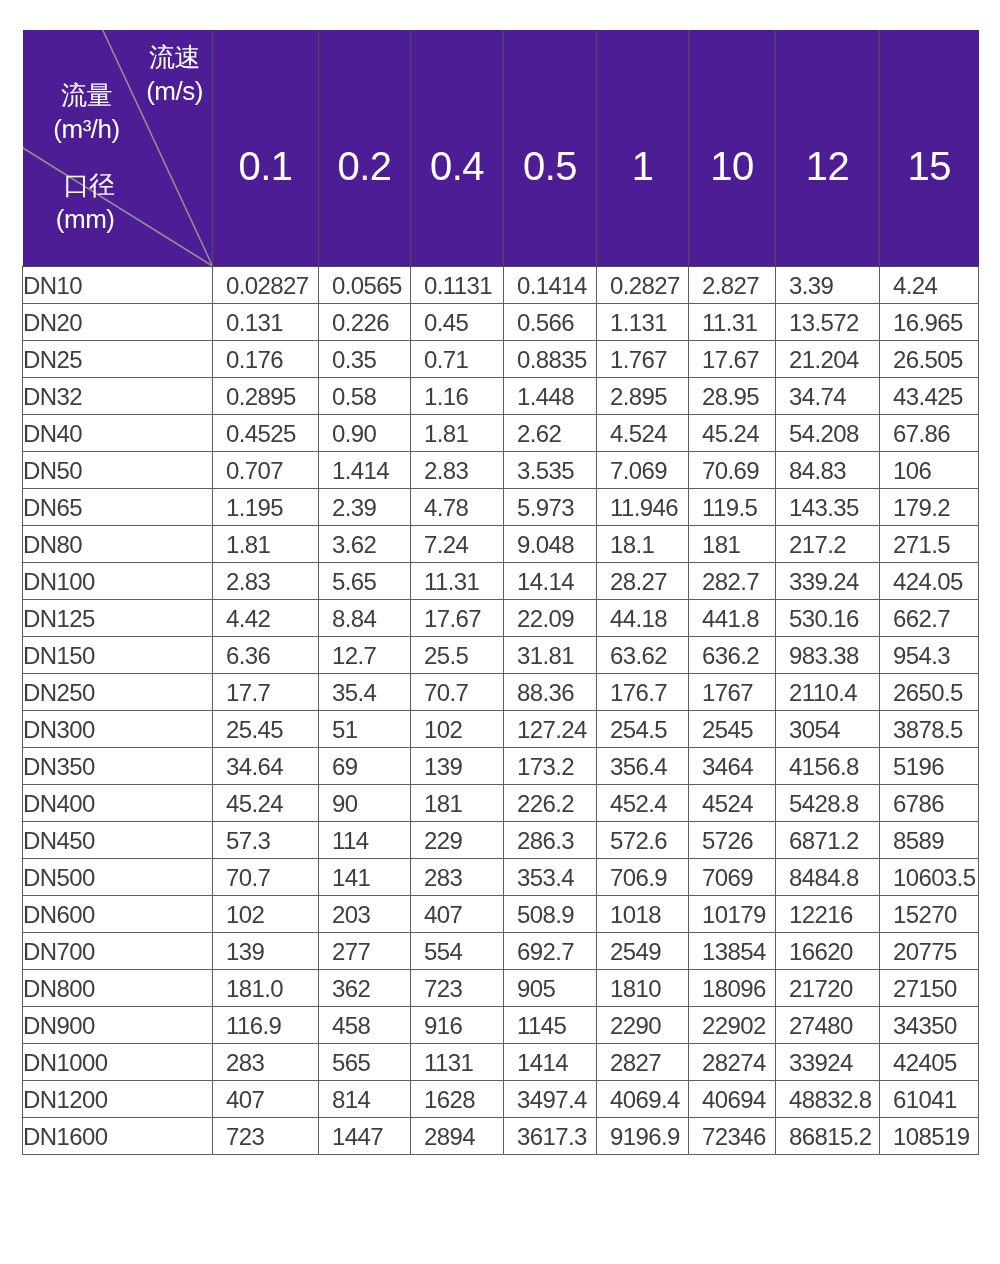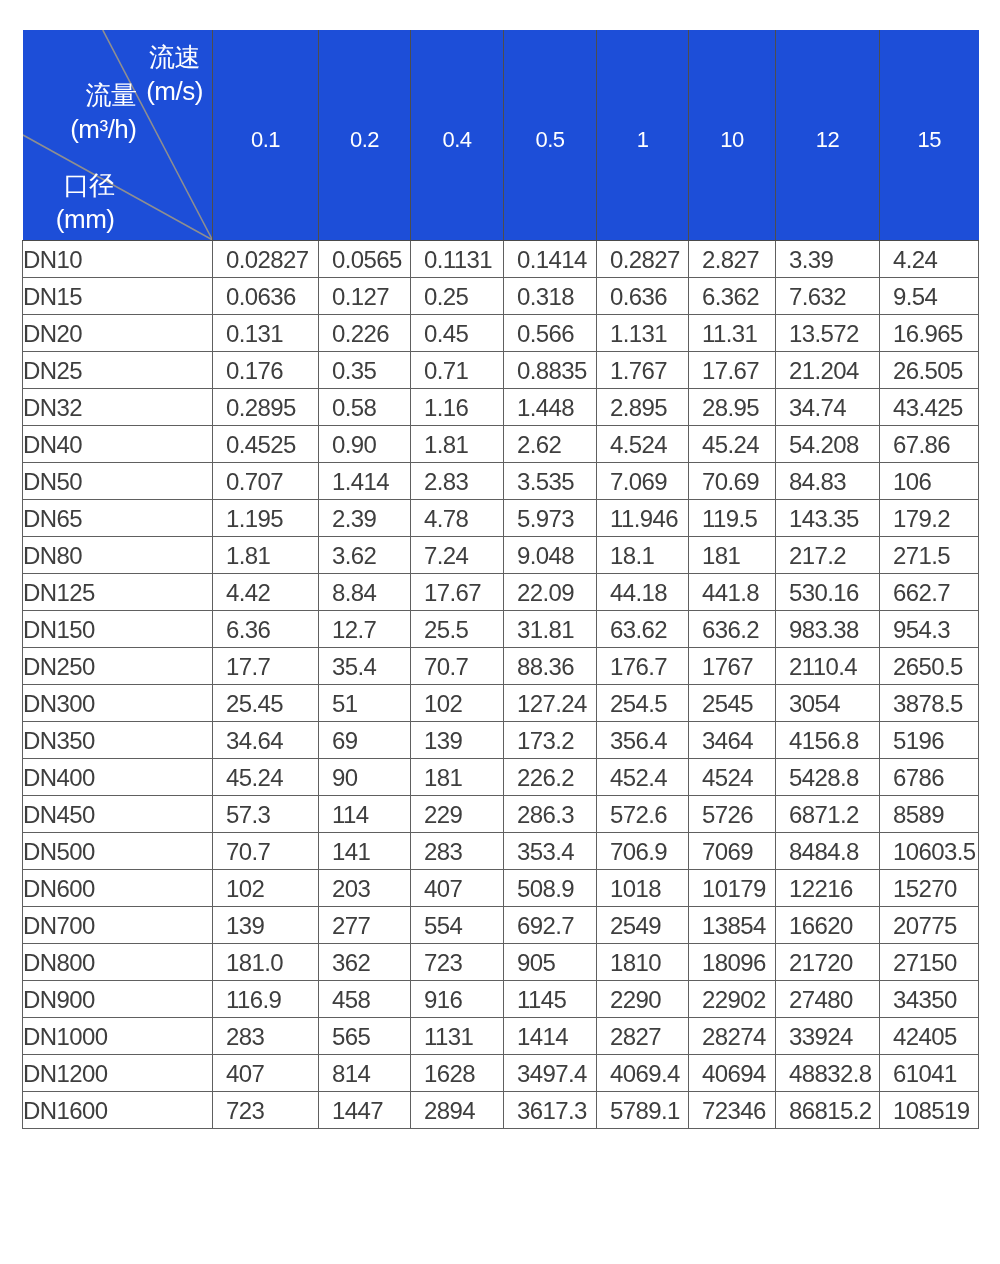--- a/index.html
+++ b/index.html
@@ -18,34 +18,34 @@
   table.flow-table {
     position: absolute;
     left: 22px;
     top: 30px;
     width: 956px;
     border-collapse: collapse;
     table-layout: fixed;
   }
   
   thead th {
-    background: #1d4ed8;
+    background: #4c1d95;
     height: 200px;
     padding: 0;
     vertical-align: middle;
     border-right: 1px solid #4d4d4d;
     border-bottom: 1px solid #4a4a4a;
   }
   thead th:last-child { border-right: none; }
   thead th.vel {
     color: #ffffff;
-    font-size: 22px;
+    font-size: 40px;
     font-weight: 500;
     text-align: center;
-    padding-top: 10px;
+    padding-top: 36px;
     letter-spacing: -0.5px;
   }
   th.corner { position: relative; }
   .diag {
     position: absolute;
     inset: 0;
     width: 100%;
     height: 100%;
   }
   .diag line {
@@ -55,21 +55,21 @@
   .hdr-group {
     position: absolute;
     color: #ffffff;
     font-size: 26px;
     font-weight: 500;
     text-align: center;
     line-height: 34px;
     letter-spacing: -0.5px;
   }
   .hdr-group.velocity { left: 102px; top: 10px;  width: 100px; }
-  .hdr-group.flow     { left: 14px;  top: 48px;  width: 100px; text-align: right; }
+  .hdr-group.flow     { left: 14px;  top: 48px;  width: 100px; }
   .hdr-group.diameter { left: 0px;   top: 138px; width: 92px;  text-align: right; }
   
   tbody td {
     height: 36px;
     padding: 0 2px 0 13px;
     border: 1px solid #606060;
     color: #3e3e3e;
     font-size: 24px;
     line-height: 35px;
     letter-spacing: -0.6px;
@@ -136,31 +136,20 @@
           <td>0.02827</td>
           <td>0.0565</td>
           <td>0.1131</td>
           <td>0.1414</td>
           <td>0.2827</td>
           <td>2.827</td>
           <td>3.39</td>
           <td>4.24</td>
         </tr>
         <tr>
-          <td class="dn">DN15</td>
-          <td>0.0636</td>
-          <td>0.127</td>
-          <td>0.25</td>
-          <td>0.318</td>
-          <td>0.636</td>
-          <td>6.362</td>
-          <td>7.632</td>
-          <td>9.54</td>
-        </tr>
-        <tr>
           <td class="dn">DN20</td>
           <td>0.131</td>
           <td>0.226</td>
           <td>0.45</td>
           <td>0.566</td>
           <td>1.131</td>
           <td>11.31</td>
           <td>13.572</td>
           <td>16.965</td>
         </tr>
@@ -224,20 +213,31 @@
           <td>1.81</td>
           <td>3.62</td>
           <td>7.24</td>
           <td>9.048</td>
           <td>18.1</td>
           <td>181</td>
           <td>217.2</td>
           <td>271.5</td>
         </tr>
         <tr>
+          <td class="dn">DN100</td>
+          <td>2.83</td>
+          <td>5.65</td>
+          <td>11.31</td>
+          <td>14.14</td>
+          <td>28.27</td>
+          <td>282.7</td>
+          <td>339.24</td>
+          <td>424.05</td>
+        </tr>
+        <tr>
           <td class="dn">DN125</td>
           <td>4.42</td>
           <td>8.84</td>
           <td>17.67</td>
           <td>22.09</td>
           <td>44.18</td>
           <td>441.8</td>
           <td>530.16</td>
           <td>662.7</td>
         </tr>
@@ -383,20 +383,20 @@
           <td>40694</td>
           <td>48832.8</td>
           <td>61041</td>
         </tr>
         <tr>
           <td class="dn">DN1600</td>
           <td>723</td>
           <td>1447</td>
           <td>2894</td>
           <td>3617.3</td>
-          <td>5789.1</td>
+          <td>9196.9</td>
           <td>72346</td>
           <td>86815.2</td>
           <td>108519</td>
         </tr>
       </tbody>
   </table>
 </div>
 
 </body></html>

